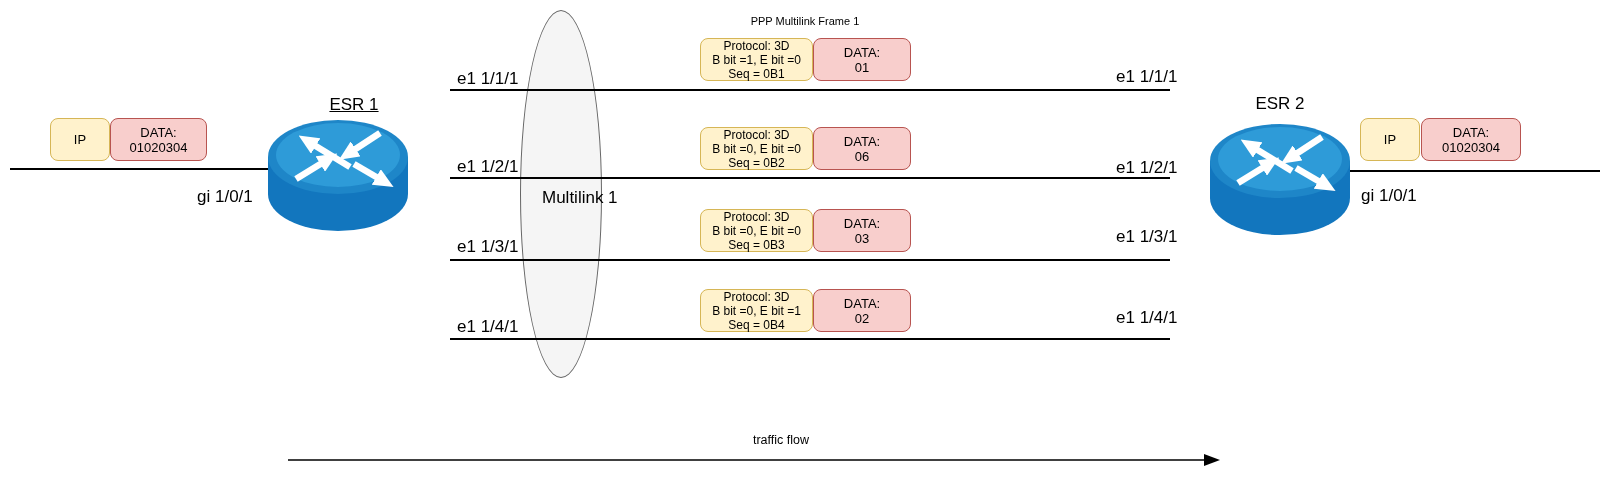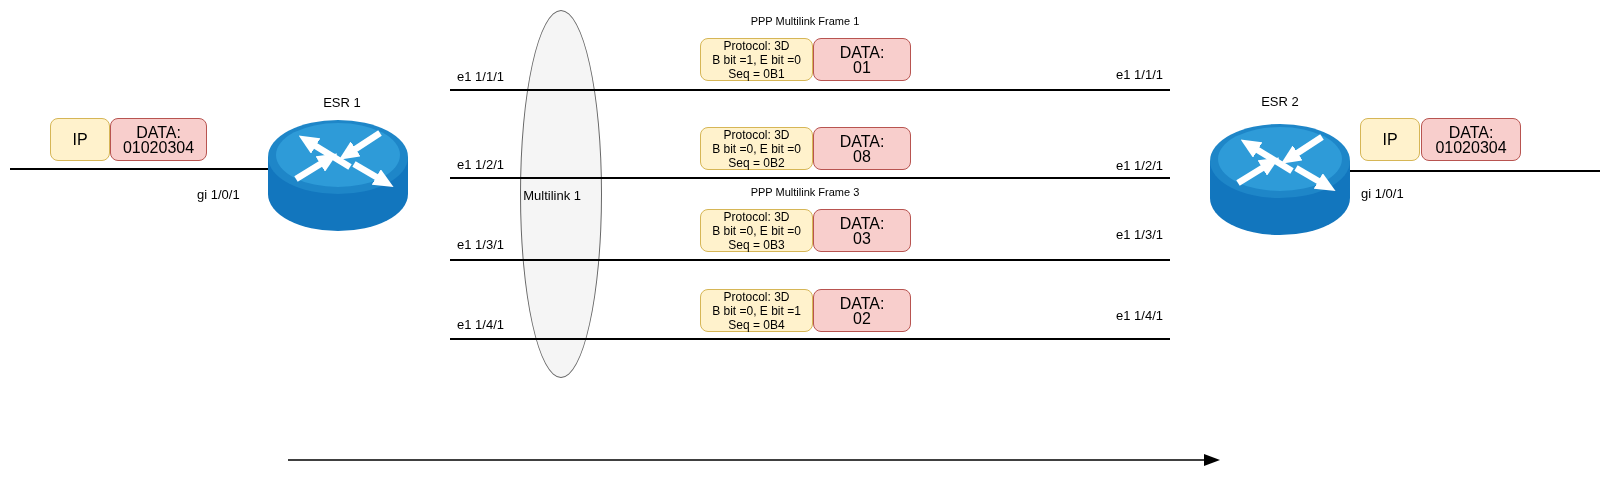--- a/index.html
+++ b/index.html
@@ -1,54 +1,54 @@
 <!DOCTYPE html>
 <html><head>
 <meta charset="utf-8">
 <style>
   html,body{margin:0;padding:0;background:#ffffff;}
   .canvas{
     position:relative;width:1603px;height:480px;background:#ffffff;
     font-family:"Liberation Sans", sans-serif;color:#000000;overflow:hidden;
   }
   .hline{position:absolute;height:1.6px;background:#000000;}
-  .label{position:absolute;font-size:13px;white-space:nowrap;}
+  .label{position:absolute;font-size:17px;white-space:nowrap;}
   .center{text-align:center;}
   .box{
     position:absolute;box-sizing:border-box;border-radius:8px;
     display:flex;flex-direction:column;align-items:center;justify-content:center;
-    text-align:center;font-size:16px;line-height:15px;
+    text-align:center;font-size:13px;line-height:15px;
   }
   .yellow{background:#FFF2CC;border:1.6px solid #D6B656;}
   .red{background:#F8CECC;border:1.6px solid #B85450;}
 
   
   .ip-left{left:50px;top:118px;width:60px;height:43px;}
   .data-left{left:110px;top:118px;width:97px;height:43px;}
   .ip-right{left:1360px;top:118px;width:60px;height:43px;}
   .data-right{left:1421px;top:118px;width:100px;height:43px;}
 
   
   .line-left{left:10px;top:168px;width:260px;}
   .line-right{left:1350px;top:170px;width:250px;}
   .gi-left{left:197px;top:187px;}
   .gi-right{left:1361px;top:186px;}
-  .esr1{left:270px;top:95px;width:144px;}
+  .esr1{left:282px;top:95px;width:144px;text-decoration:underline;}
   .esr2{left:1208px;top:94px;width:144px;}
 
   .router{position:absolute;width:144px;height:127px;}
   .router.r1{left:266px;top:112px;}
   .router.r2{left:1208px;top:116px;}
 
   
   .ellipse{
     position:absolute;left:520px;top:10px;width:82px;height:368px;
     border-radius:50%;background:#F5F5F5;border:1.6px solid #666666;box-sizing:border-box;
   }
-  .ml-label{left:501px;top:188px;width:80px;text-align:right;}
+  .ml-label{left:542px;top:188px;width:80px;text-align:left;}
 
   
   .link{left:450px;width:720px;}
   .ll1{top:89px}.ll2{top:177px}.ll3{top:259px}.ll4{top:338px}
   .lbl-l{left:457px;}
   .lbl-l1{top:69px}.lbl-l2{top:157px}.lbl-l3{top:237px}.lbl-l4{top:317px}
   .lbl-r{left:1116px;}
   .lbl-r1{top:67px}.lbl-r2{top:158px}.lbl-r3{top:227px}.lbl-r4{top:308px}
 
   
@@ -126,24 +126,23 @@
     <div>01</div>
   </div>
 
   <div class="box yellow proto fb2">
     <div>Protocol: 3D</div>
     <div>B bit =0, E bit =0</div>
     <div>Seq = 0B2</div>
   </div>
   <div class="box red dbox fb2">
     <div>DATA:</div>
-    <div>08</div>
+    <div>06</div>
   </div>
 
-  <div class="frame-title ft3">PPP Multilink Frame 3</div>
   <div class="box yellow proto fb3">
     <div>Protocol: 3D</div>
     <div>B bit =0, E bit =0</div>
     <div>Seq = 0B3</div>
   </div>
   <div class="box red dbox fb3">
     <div>DATA:</div>
     <div>03</div>
   </div>
 
@@ -180,18 +179,19 @@
 
   <div class="box yellow ip-right">
     <div>IP</div>
   </div>
   <div class="box red data-right">
     <div>DATA:</div>
     <div>01020304</div>
   </div>
   <div class="label gi-right">gi 1/0/1</div>
 
+  <div class="label tf-label">traffic flow</div>
   <svg class="tf-svg" viewBox="0 0 935 20">
     <line x1="0" y1="10" x2="918" y2="10" stroke="#000000" stroke-width="1.6"></line>
     <path d="M916,4 L932,10 L916,16 Z" fill="#000000"></path>
   </svg>
 
 </div>
 
 </body></html>

